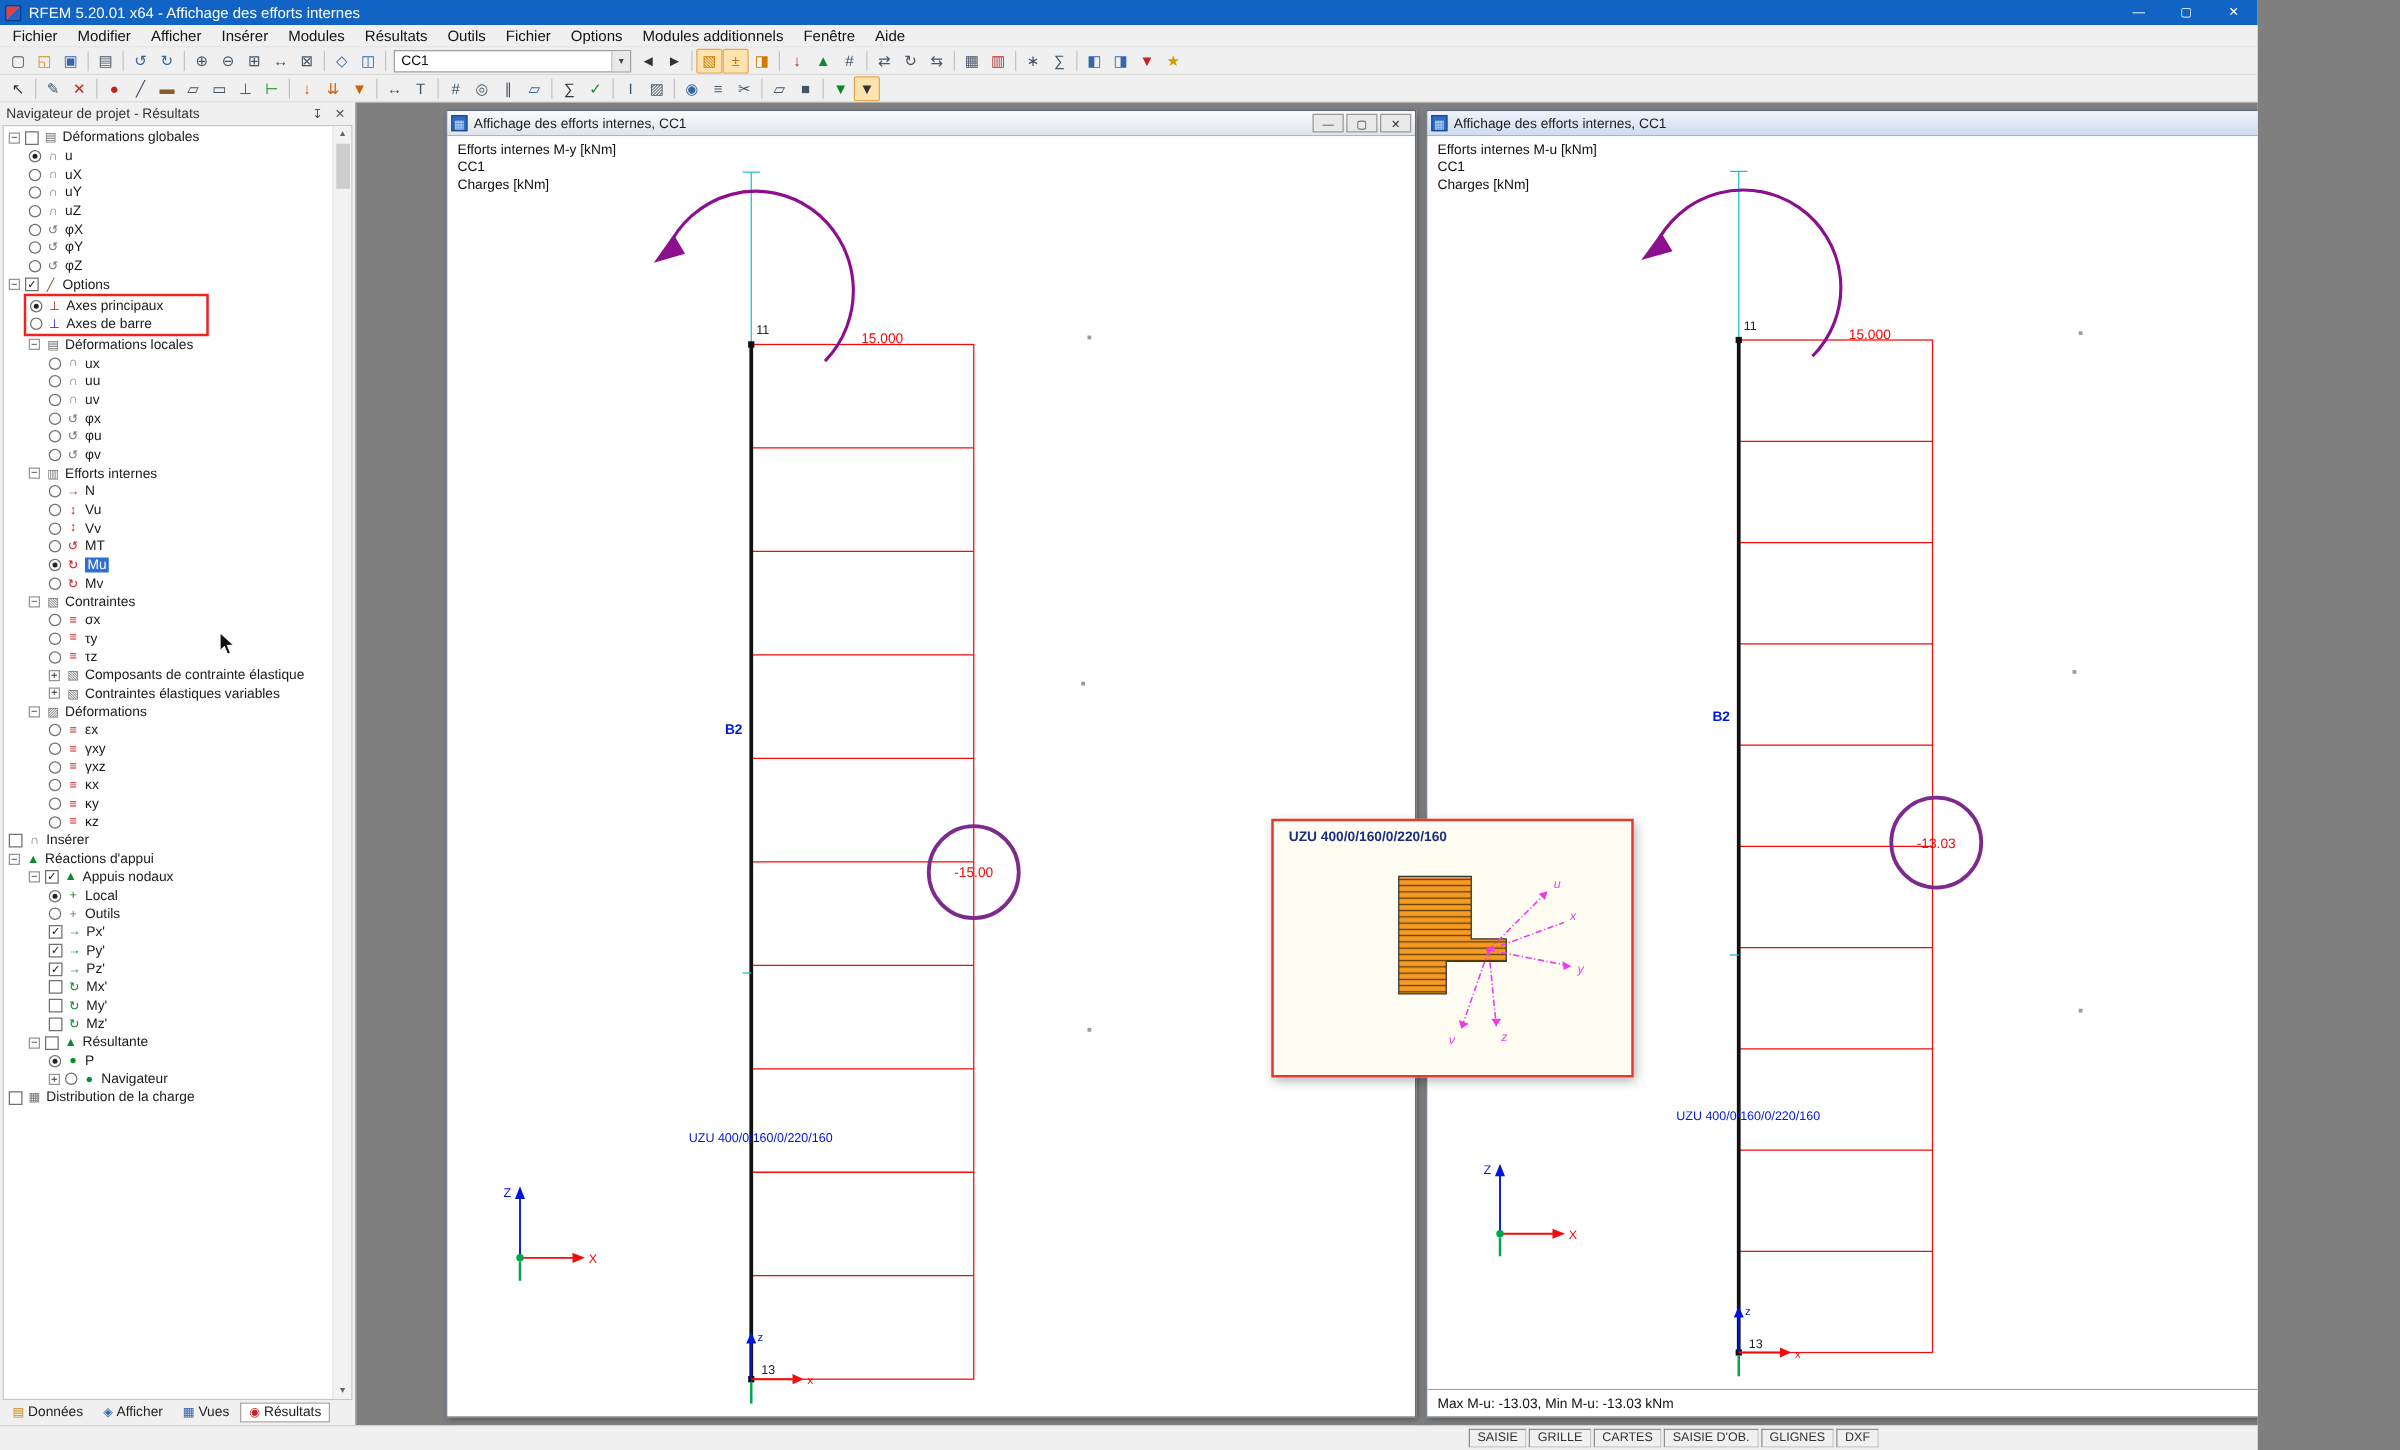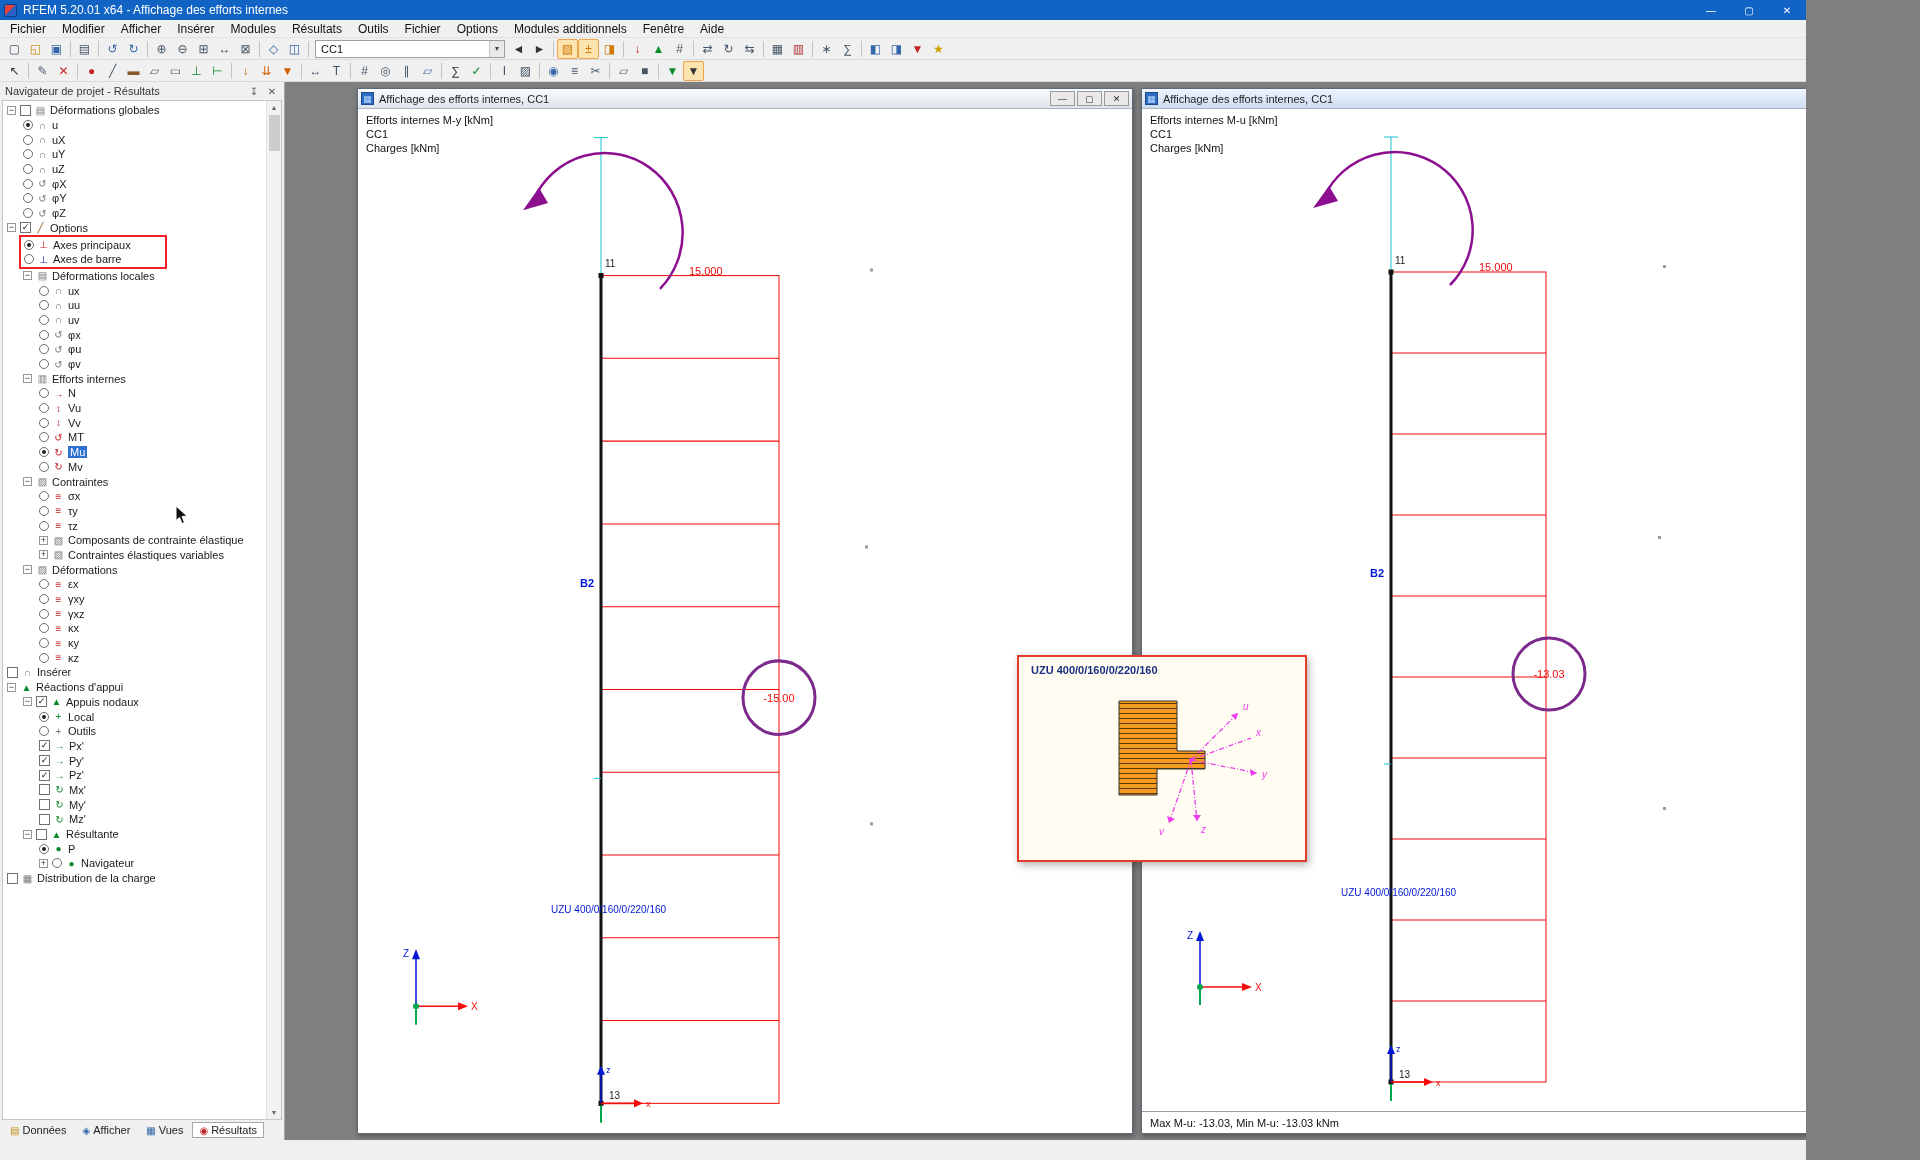--- a/index.html
+++ b/index.html
@@ -700,14 +700,24 @@
         <text x="182" y="152">z</text>
         <text x="140" y="154">v</text>
       </g>
     </svg>
   </div>
 
   <svg class="cursor" width="18" height="20">
     <polygon points="1,1 12,11 7,11.5 9.5,17.5 7,18.5 4.5,12.5 1,15.5" fill="#111" stroke="#fff" stroke-width="1"></polygon>
   </svg>
 
+  <div class="statusbar">
+    <div class="sb-panels">
+      <span class="sb-panel">SAISIE</span>
+      <span class="sb-panel">GRILLE</span>
+      <span class="sb-panel">CARTES</span>
+      <span class="sb-panel">SAISIE D'OB.</span>
+      <span class="sb-panel">GLIGNES</span>
+      <span class="sb-panel">DXF</span>
+    </div>
+  </div>
 
 </div>
 
 </body></html>

